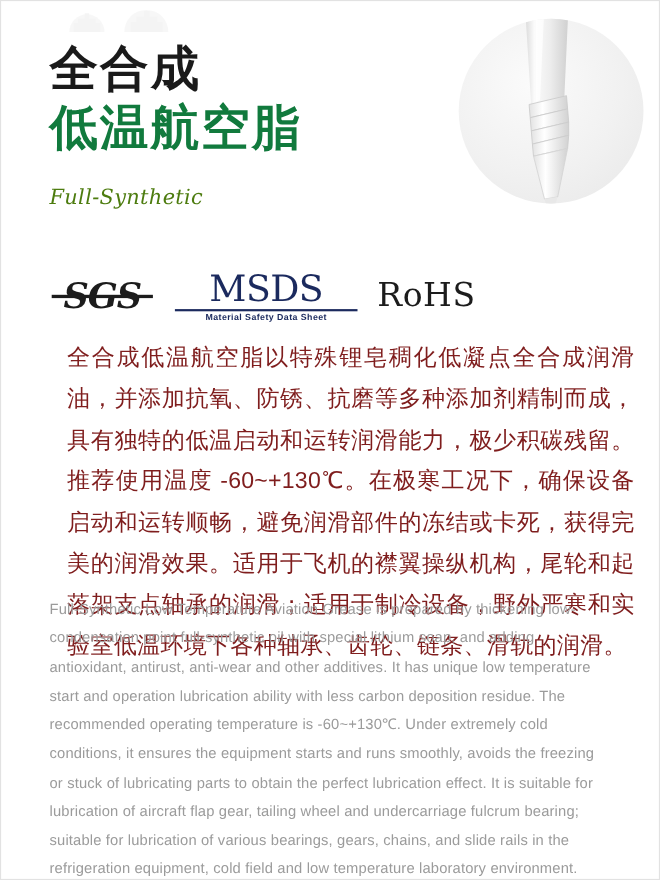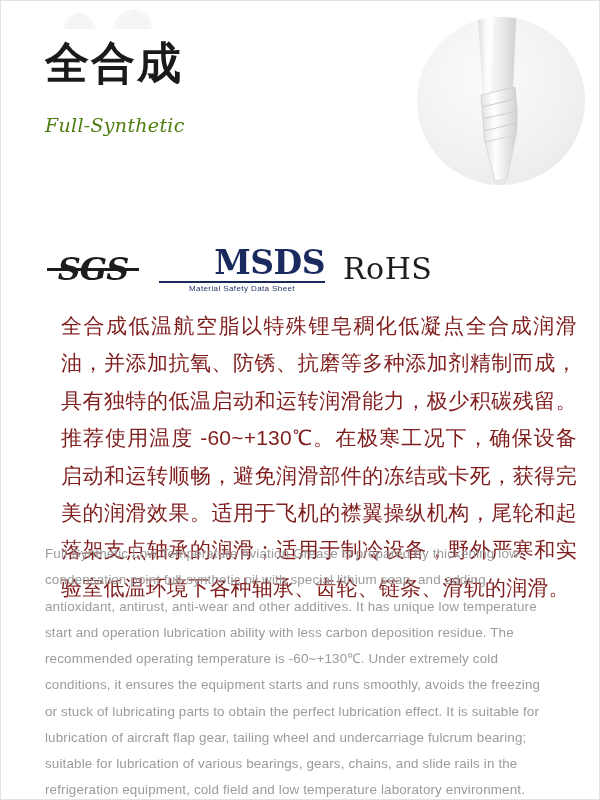--- a/index.html
+++ b/index.html
@@ -123,34 +123,33 @@
     height: 3px;
     background: #1c1c1c;
   }
   .msds-logo {
     width: 166px;
     text-align: center;
     line-height: 1;
   }
   .msds-main {
     font-family: "DejaVu Serif", serif;
-    font-weight: bold;
+    font-weight: normal;
     font-size: 33px;
     color: #1b2a5e;
     letter-spacing: -0.5px;
-    text-align: right;
   }
   .msds-rule {
     height: 2px;
     background: #1b2a5e;
     margin: 2px 0 2px 0;
   }
   .msds-sub {
     font-size: 8px;
-    font-weight: normal;
+    font-weight: bold;
     color: #1b2a5e;
     letter-spacing: 0.4px;
   }
   .rohs-logo {
     font-family: "DejaVu Serif", serif;
     font-size: 30px;
     color: #1c1c1c;
     line-height: 40px;
     letter-spacing: 0.5px;
     text-align: right;
@@ -224,20 +223,21 @@
 
       <path d="M42 131 L73 124 L64 168 L52 170 Z" fill="url(#tipg)" stroke="#d5d5d5" stroke-width="0.8"></path>
       <path d="M52 170 L64 168 L60 180 L55 180 Z" fill="#e8e8e8"></path>
 
       <path d="M44 -8 L52 -8 L48 80 L44 82 Z" fill="#ffffff" opacity="0.75"></path>
     </svg>
   </div>
 
   <div class="headline">
     <div class="title-cn-1">全合成</div>
+    <div class="title-cn-2">低温航空脂</div>
     <div class="subtitle-en">
       <div>Full-Synthetic</div>
     </div>
   </div>
 
   <div class="certs">
     <div class="sgs-logo">
       <div class="sgs-text">SGS</div>
       <div class="sgs-strike"></div>
     </div>

